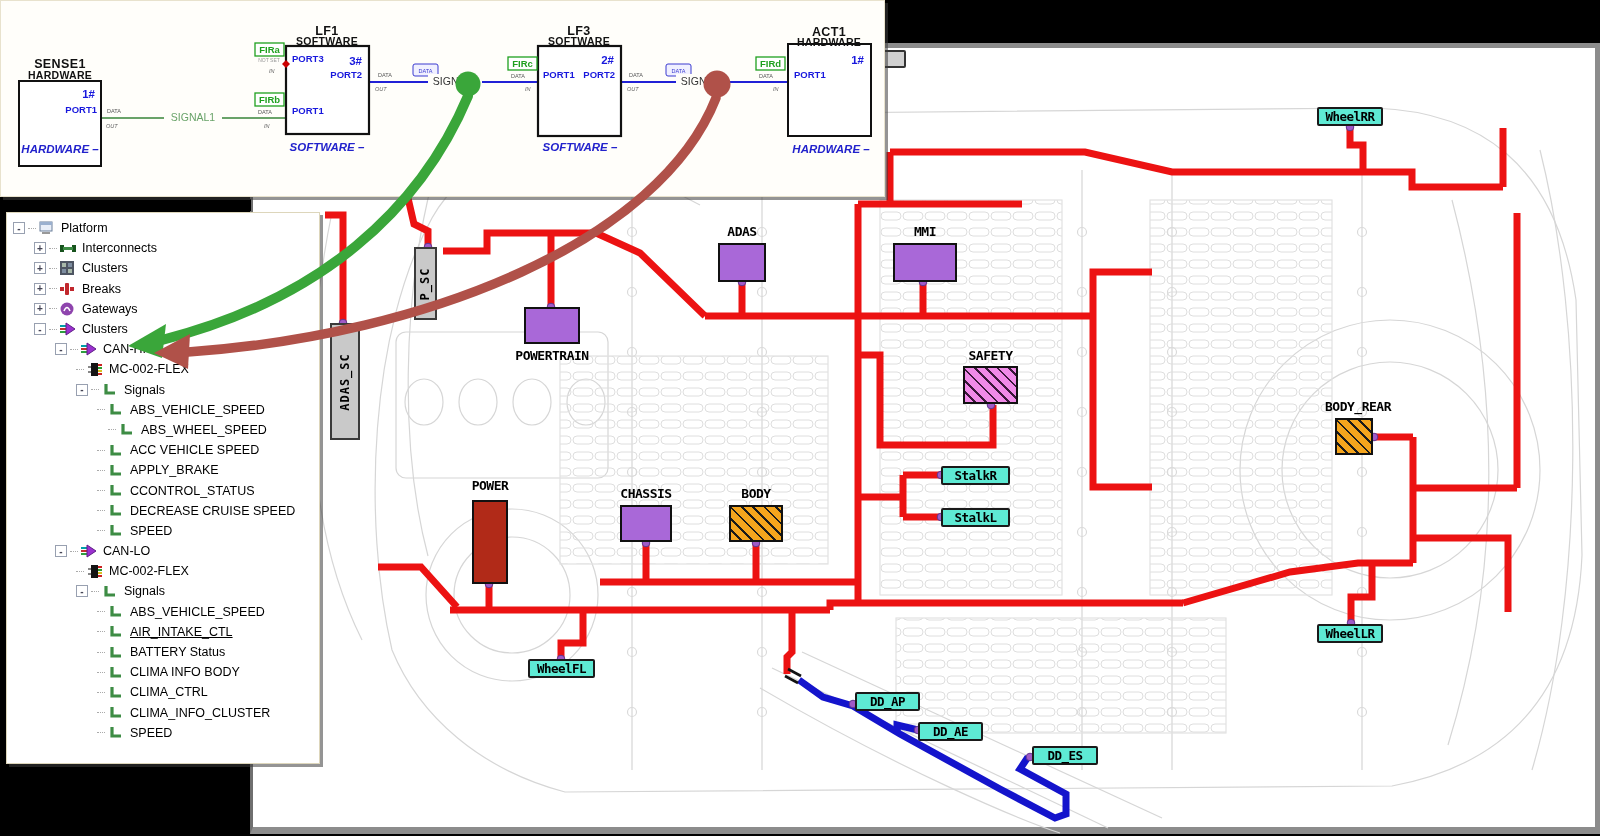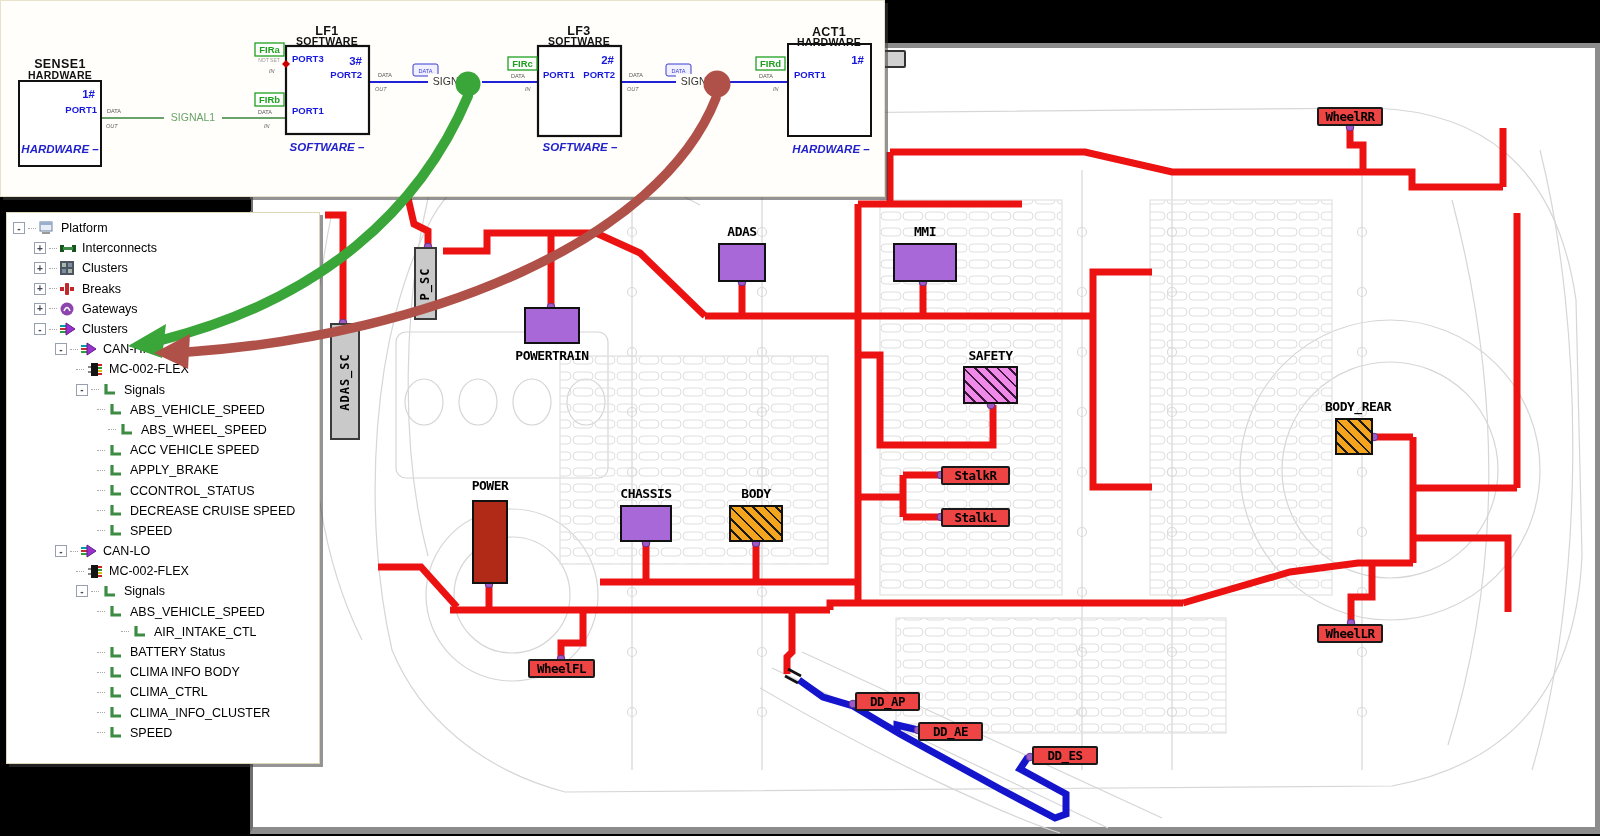--- a/index.html
+++ b/index.html
@@ -16,21 +16,21 @@
 
   #wires{position:absolute;left:0;top:0;z-index:2}
 
   .ecu{position:absolute;border:2px solid #111;box-sizing:border-box;z-index:3}
   .purple{background:#a968d8}
   .brick{background:#b12a18}
   .hatch-orange{background:repeating-linear-gradient(45deg,#f5a51d 0 6px,#1a1a1a 6px 8px)}
   .hatch-pink{background:repeating-linear-gradient(45deg,#f08ae8 0 6px,#3a173a 6px 8px)}
   .ecu-label{position:absolute;font:bold 13px "DejaVu Sans Mono",monospace;color:#000;
     text-align:center;z-index:3;letter-spacing:-.5px;white-space:nowrap}
-  .port-label{position:absolute;height:19px;background:#ef4444;border:2px solid #1a1a1a;border-radius:2px;
+  .port-label{position:absolute;height:19px;background:#5eead4;border:2px solid #1a1a1a;border-radius:2px;
     font:bold 12.5px "DejaVu Sans Mono",monospace;display:flex;align-items:center;justify-content:center;
     z-index:3;box-sizing:border-box;letter-spacing:-.5px}
   .vlabel{position:absolute;background:#c9c9c9;border:2px solid #3a3a3a;z-index:3;display:flex;
     align-items:center;justify-content:center;box-sizing:border-box}
   .vlabel span{transform:rotate(-90deg);font:bold 12px "DejaVu Sans Mono",monospace;white-space:nowrap;letter-spacing:1px}
 
   
   #diagram-panel{position:absolute;left:0;top:0;width:885px;height:197px;background:#fffefa;
     border:1px solid #e8e2cd;box-sizing:border-box;box-shadow:3px 3px 0 rgba(60,60,60,.55);z-index:10}
   #diagram-panel svg{display:block}
@@ -561,21 +561,21 @@
         </div>
         <div class="trow" style="padding-left: 90px;">
           <span class="tdash"></span>
           <span class="ticon">
             <svg width="14" height="13">
               <path d="M4,1 L4,10 L13,10" stroke="#3d8c44" stroke-width="3.2" fill="none"></path>
             </svg>
           </span>
           <span class="tlabel">ABS_VEHICLE_SPEED</span>
         </div>
-        <div class="trow" style="padding-left: 114px;">
+        <div class="trow" style="padding-left: 90px; text-decoration: underline;">
           <span class="tdash"></span>
           <span class="ticon">
             <svg width="14" height="13">
               <path d="M4,1 L4,10 L13,10" stroke="#3d8c44" stroke-width="3.2" fill="none"></path>
             </svg>
           </span>
           <span class="tlabel">AIR_INTAKE_CTL</span>
         </div>
         <div class="trow" style="padding-left: 90px;">
           <span class="tdash"></span>

